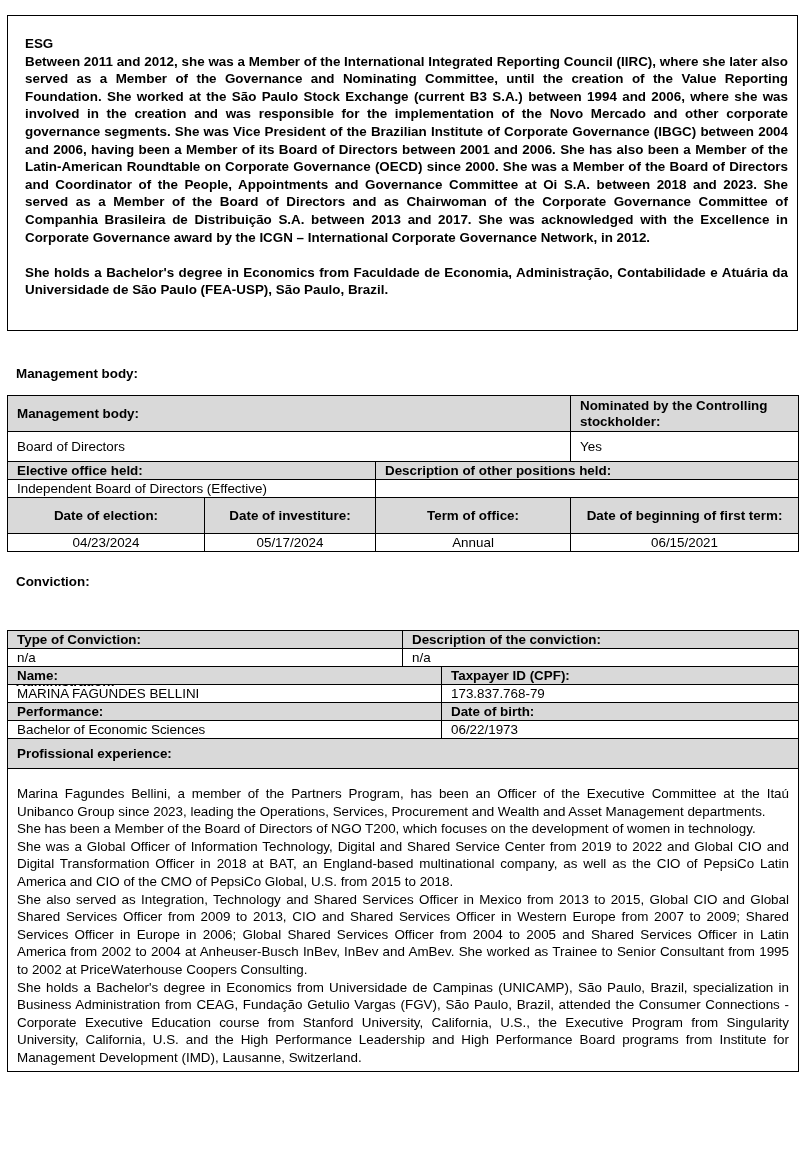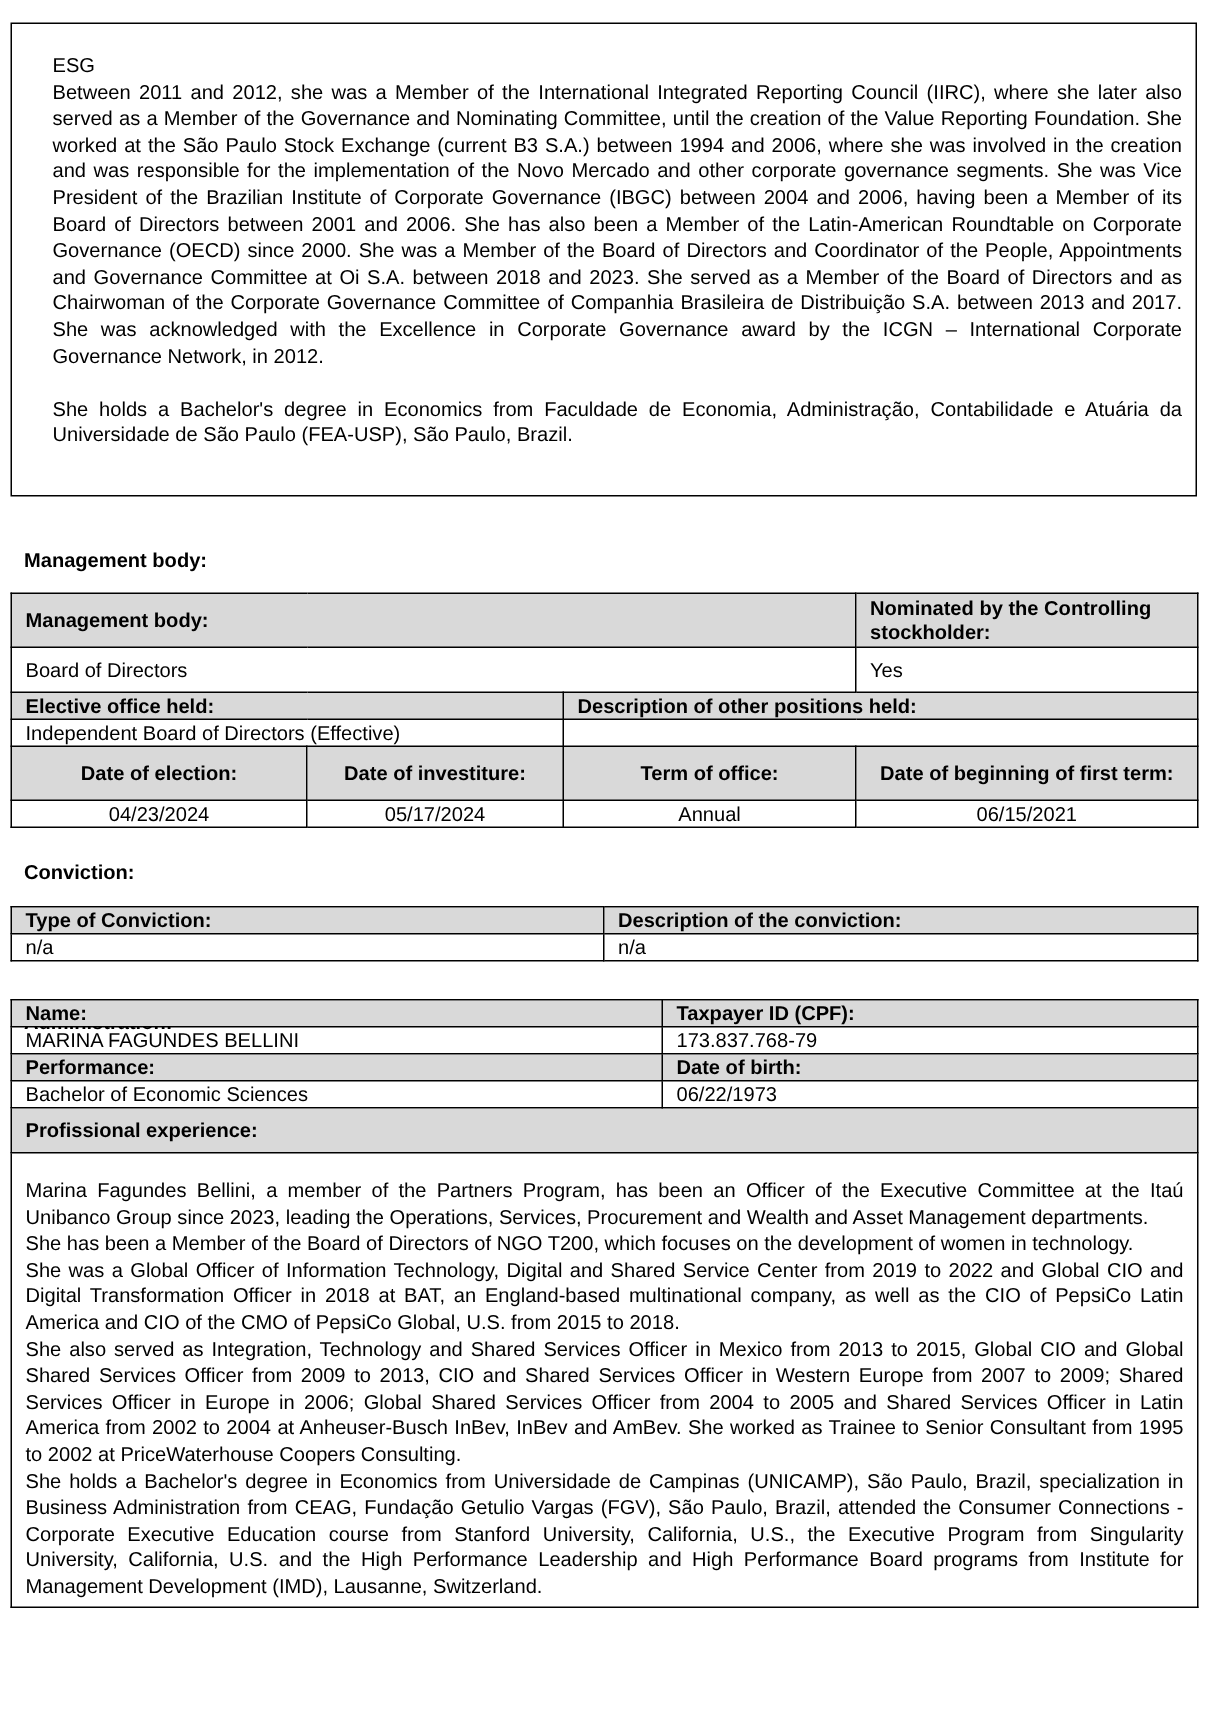--- a/index.html
+++ b/index.html
@@ -21,23 +21,24 @@
   }
   
   .bio-box {
     position: absolute;
     left: 7px;
     top: 15px;
     width: 791px;
     height: 316px;
     border: 1px solid #000;
     box-sizing: border-box;
-    padding: 19px 9px 0 27px;
+    padding: 19px 9px 0 17px;
     line-height: 17.6px;
     text-align: justify;
+    font-weight: bold;
   }
   .bio-box p {
     margin: 0;
   }
   .bio-box .gap {
     height: 17.6px;
   }
   .section-title {
     position: absolute;
     left: 16px;
@@ -120,21 +121,21 @@
     <td class="c">04/23/2024</td>
     <td class="c">05/17/2024</td>
     <td class="c">Annual</td>
     <td class="c">06/15/2021</td>
   </tr>
 </tbody>
   </table>
 
 <div class="section-title narrow" style="top:574px;">Conviction:</div>
 
-<table class="grid" style="top:604px;">
+<table class="grid" style="top:630px;">
   <colgroup>
     <col style="width:395px">
     <col style="width:396px">
   </colgroup>
   <tbody>
       <tr style="height:18px;">
     <td class="h">Type of Conviction:</td>
     <td class="h">Description of the conviction:</td>
   </tr>
   <tr style="height:18px;">

